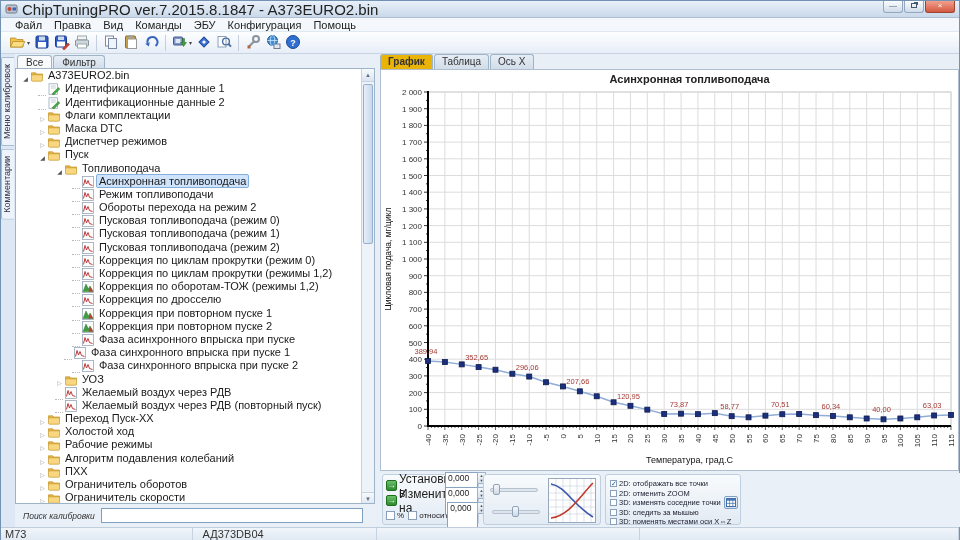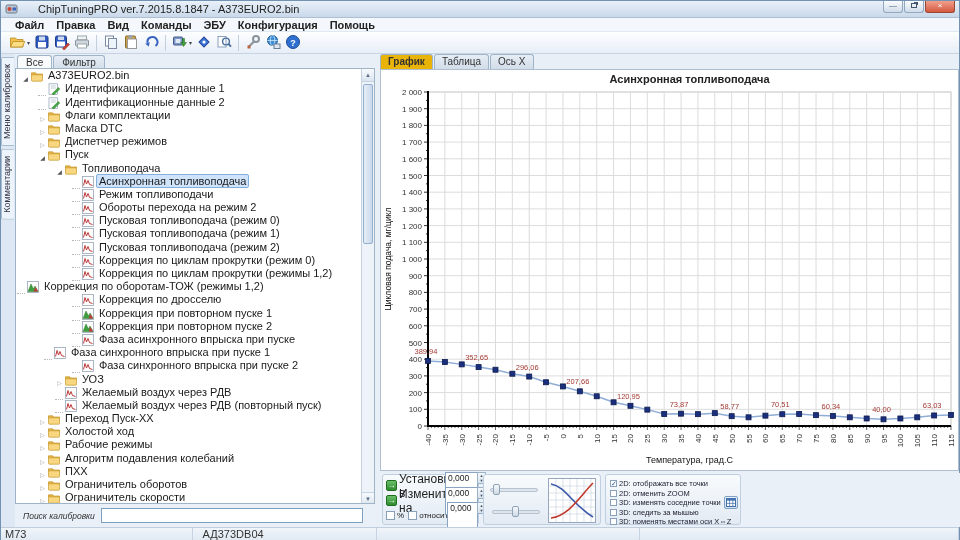--- a/index.html
+++ b/index.html
@@ -4,30 +4,30 @@
 <style>
   * { margin:0; padding:0; box-sizing:border-box; }
   html,body { width:960px; height:540px; overflow:hidden; }
   body { font-family:"Liberation Sans","DejaVu Sans",sans-serif; font-size:11px; color:#1a1a1a; }
   .window { position:relative; width:960px; height:540px; background:#e8eff7; border:1px solid #7391b2; }
 
   
   .titlebar { position:absolute; left:0; top:0; width:100%; height:17px;
     background:linear-gradient(#e9f1f9,#c9d9ea); border-bottom:1px solid #aebfd2;
     display:flex; align-items:center; padding-left:4px; }
-  .titlebar .ttl { font-size:11px; color:#222; margin-left:20px; }
+  .titlebar .ttl { font-size:15px; color:#222; margin-left:4px; }
   .winbtns { position:absolute; right:4px; top:0; display:flex; gap:1px; }
   .wbtn { width:20px; height:12px; border:1px solid #93a8bf; border-top:none; border-radius:0 0 3px 3px;
     background:linear-gradient(#fbfdfe,#cfdbe9); font-size:8px; line-height:10px; text-align:center; color:#44576c; }
   .wbtn.close { width:30px; background:linear-gradient(#f0a08d,#d4593f); color:#fff; border-color:#9c4530; }
   .wbtn .rsq { display:inline-block; width:6px; height:5px; border:1px solid #44576c; box-shadow:2px -2px 0 -1px #44576c; margin-top:2px; }
 
   
   .menubar { position:absolute; left:0; top:17px; width:100%; height:14px; background:#f4f8fc;
-    border-bottom:1px solid #e0e8f2; display:flex; align-items:center; padding-left:8px;font-weight:bold; }
+    border-bottom:1px solid #e0e8f2; display:flex; align-items:center; padding-left:8px; }
   .menu-item { padding:0 6px; font-size:11px; color:#222; height:14px; line-height:14px; }
 
   
   .toolbar { position:absolute; left:0; top:31px; width:100%; height:22px;
     background:linear-gradient(#fdfeff,#e7eef7); border-bottom:1px solid #c8d4e2;
     display:flex; align-items:center; padding-left:6px; }
   .tb-btn { display:inline-flex; align-items:center; height:20px; padding:0 2px; border-radius:2px; }
   .tb-btn .dd { font-size:6px; color:#445; margin-left:1px; }
   .tb-sep { width:1px; height:16px; background:#c3cfdd; margin:0 4px; }
 
@@ -401,21 +401,21 @@
         <div class="tree-row " style="padding-left:55px">
           <span class="conn"></span>
           <span class="ticon">
             <svg width="12" height="12" viewBox="0 0 12 12">
               <rect x="0.5" y="0.5" width="11" height="11" fill="#fdfdfd" stroke="#98a6b8" stroke-width="0.8"></rect>
               <polyline points="1.5,9.5 3,3.5 4.5,8 6,4.5 7.5,8.5 10.5,9.5" fill="none" stroke="#c03a3a" stroke-width="1"></polyline>
             </svg>
           </span>
           <span class="tlabel">Коррекция по циклам прокрутки (режимы 1,2)</span>
         </div>
-        <div class="tree-row " style="">
+        <div class="tree-row " style="padding-left:55px">
           <span class="conn"></span>
           <span class="ticon">
             <svg width="12" height="12" viewBox="0 0 12 12">
               <rect x="0.5" y="0.5" width="11" height="11" fill="#fdfdfd" stroke="#98a6b8" stroke-width="0.8"></rect>
               <path d="M1,10.5 L4,3 L6.5,8 L8,5 L11,10.5z" fill="#3f9e3f" stroke="#2a7a2a" stroke-width="0.5"></path>
               <path d="M6.5,10.5 L8.5,6 L11,10.5z" fill="#c03a3a"></path>
             </svg>
           </span>
           <span class="tlabel">Коррекция по оборотам-ТОЖ (режимы 1,2)</span>
         </div>
@@ -454,21 +454,21 @@
         <div class="tree-row " style="padding-left:55px">
           <span class="conn"></span>
           <span class="ticon">
             <svg width="12" height="12" viewBox="0 0 12 12">
               <rect x="0.5" y="0.5" width="11" height="11" fill="#fdfdfd" stroke="#98a6b8" stroke-width="0.8"></rect>
               <polyline points="1.5,9.5 3,3.5 4.5,8 6,4.5 7.5,8.5 10.5,9.5" fill="none" stroke="#c03a3a" stroke-width="1"></polyline>
             </svg>
           </span>
           <span class="tlabel">Фаза асинхронного впрыска при пуске</span>
         </div>
-        <div class="tree-row " style="padding-left:27px">
+        <div class="tree-row " style="padding-left:47px">
           <span class="conn"></span>
           <span class="ticon">
             <svg width="12" height="12" viewBox="0 0 12 12">
               <rect x="0.5" y="0.5" width="11" height="11" fill="#fdfdfd" stroke="#98a6b8" stroke-width="0.8"></rect>
               <polyline points="1.5,9.5 3,3.5 4.5,8 6,4.5 7.5,8.5 10.5,9.5" fill="none" stroke="#c03a3a" stroke-width="1"></polyline>
             </svg>
           </span>
           <span class="tlabel">Фаза синхронного впрыска при пуске 1</span>
         </div>
         <div class="tree-row " style="padding-left:55px">

